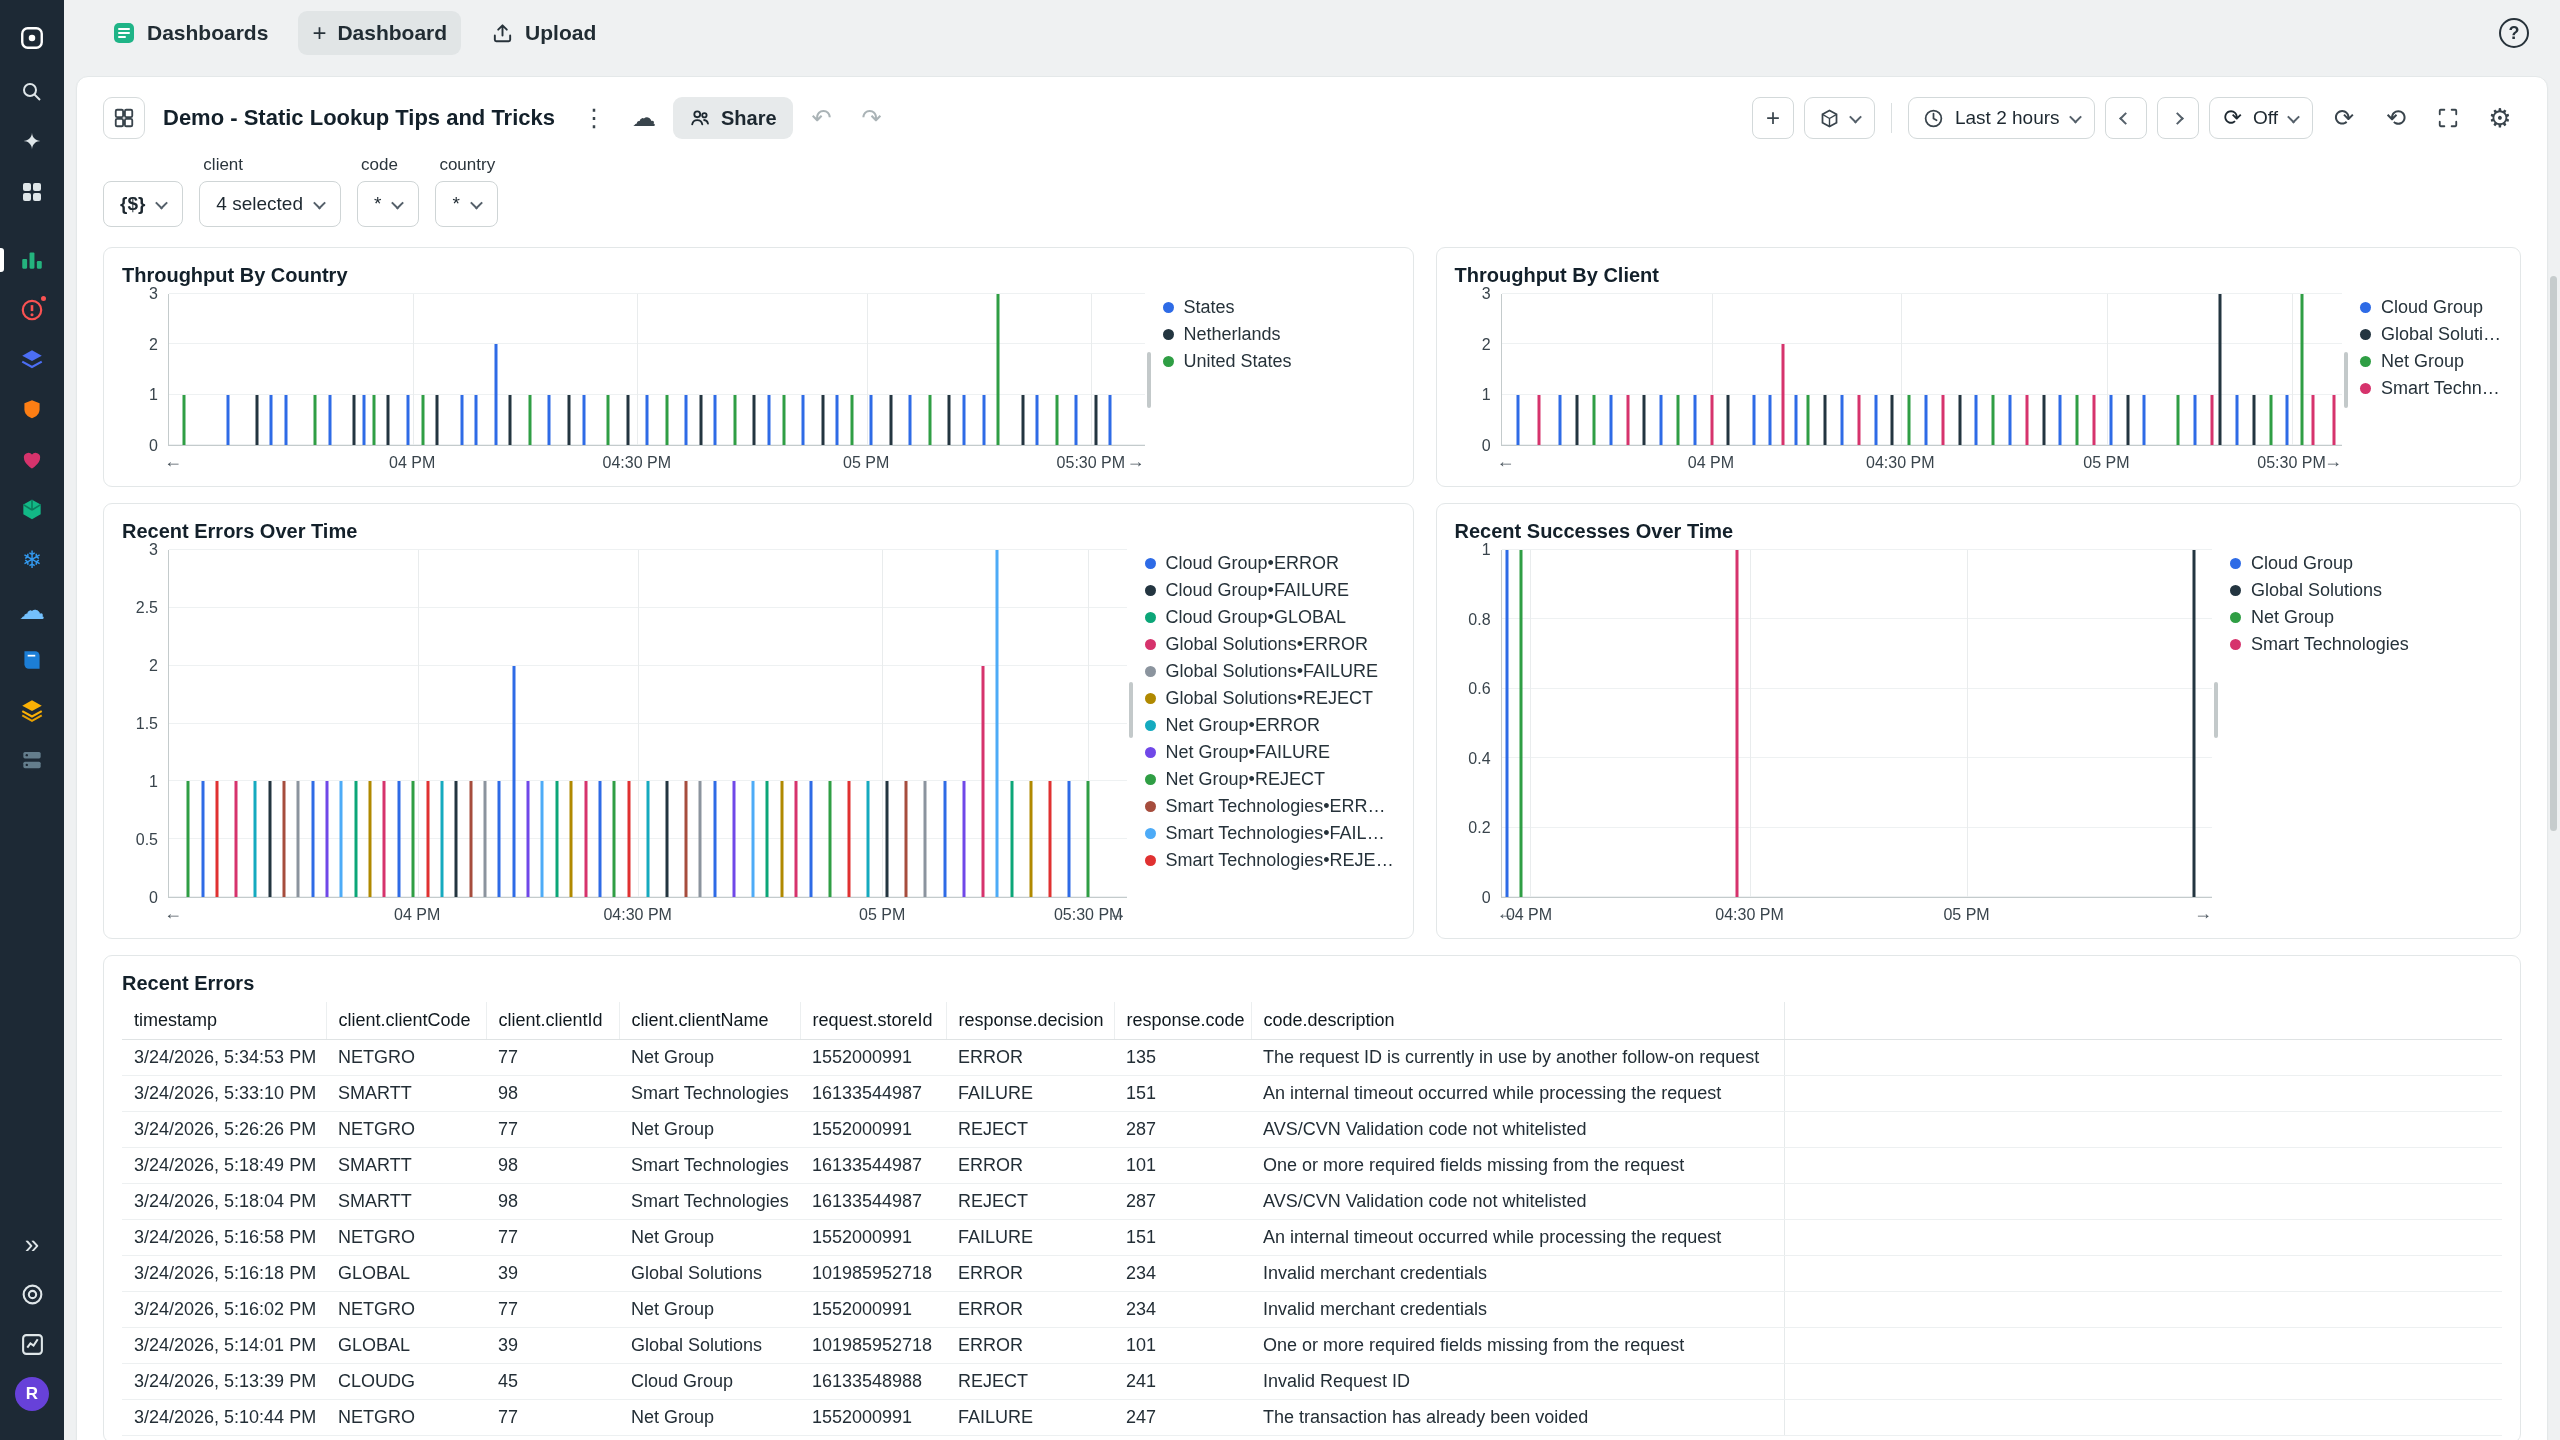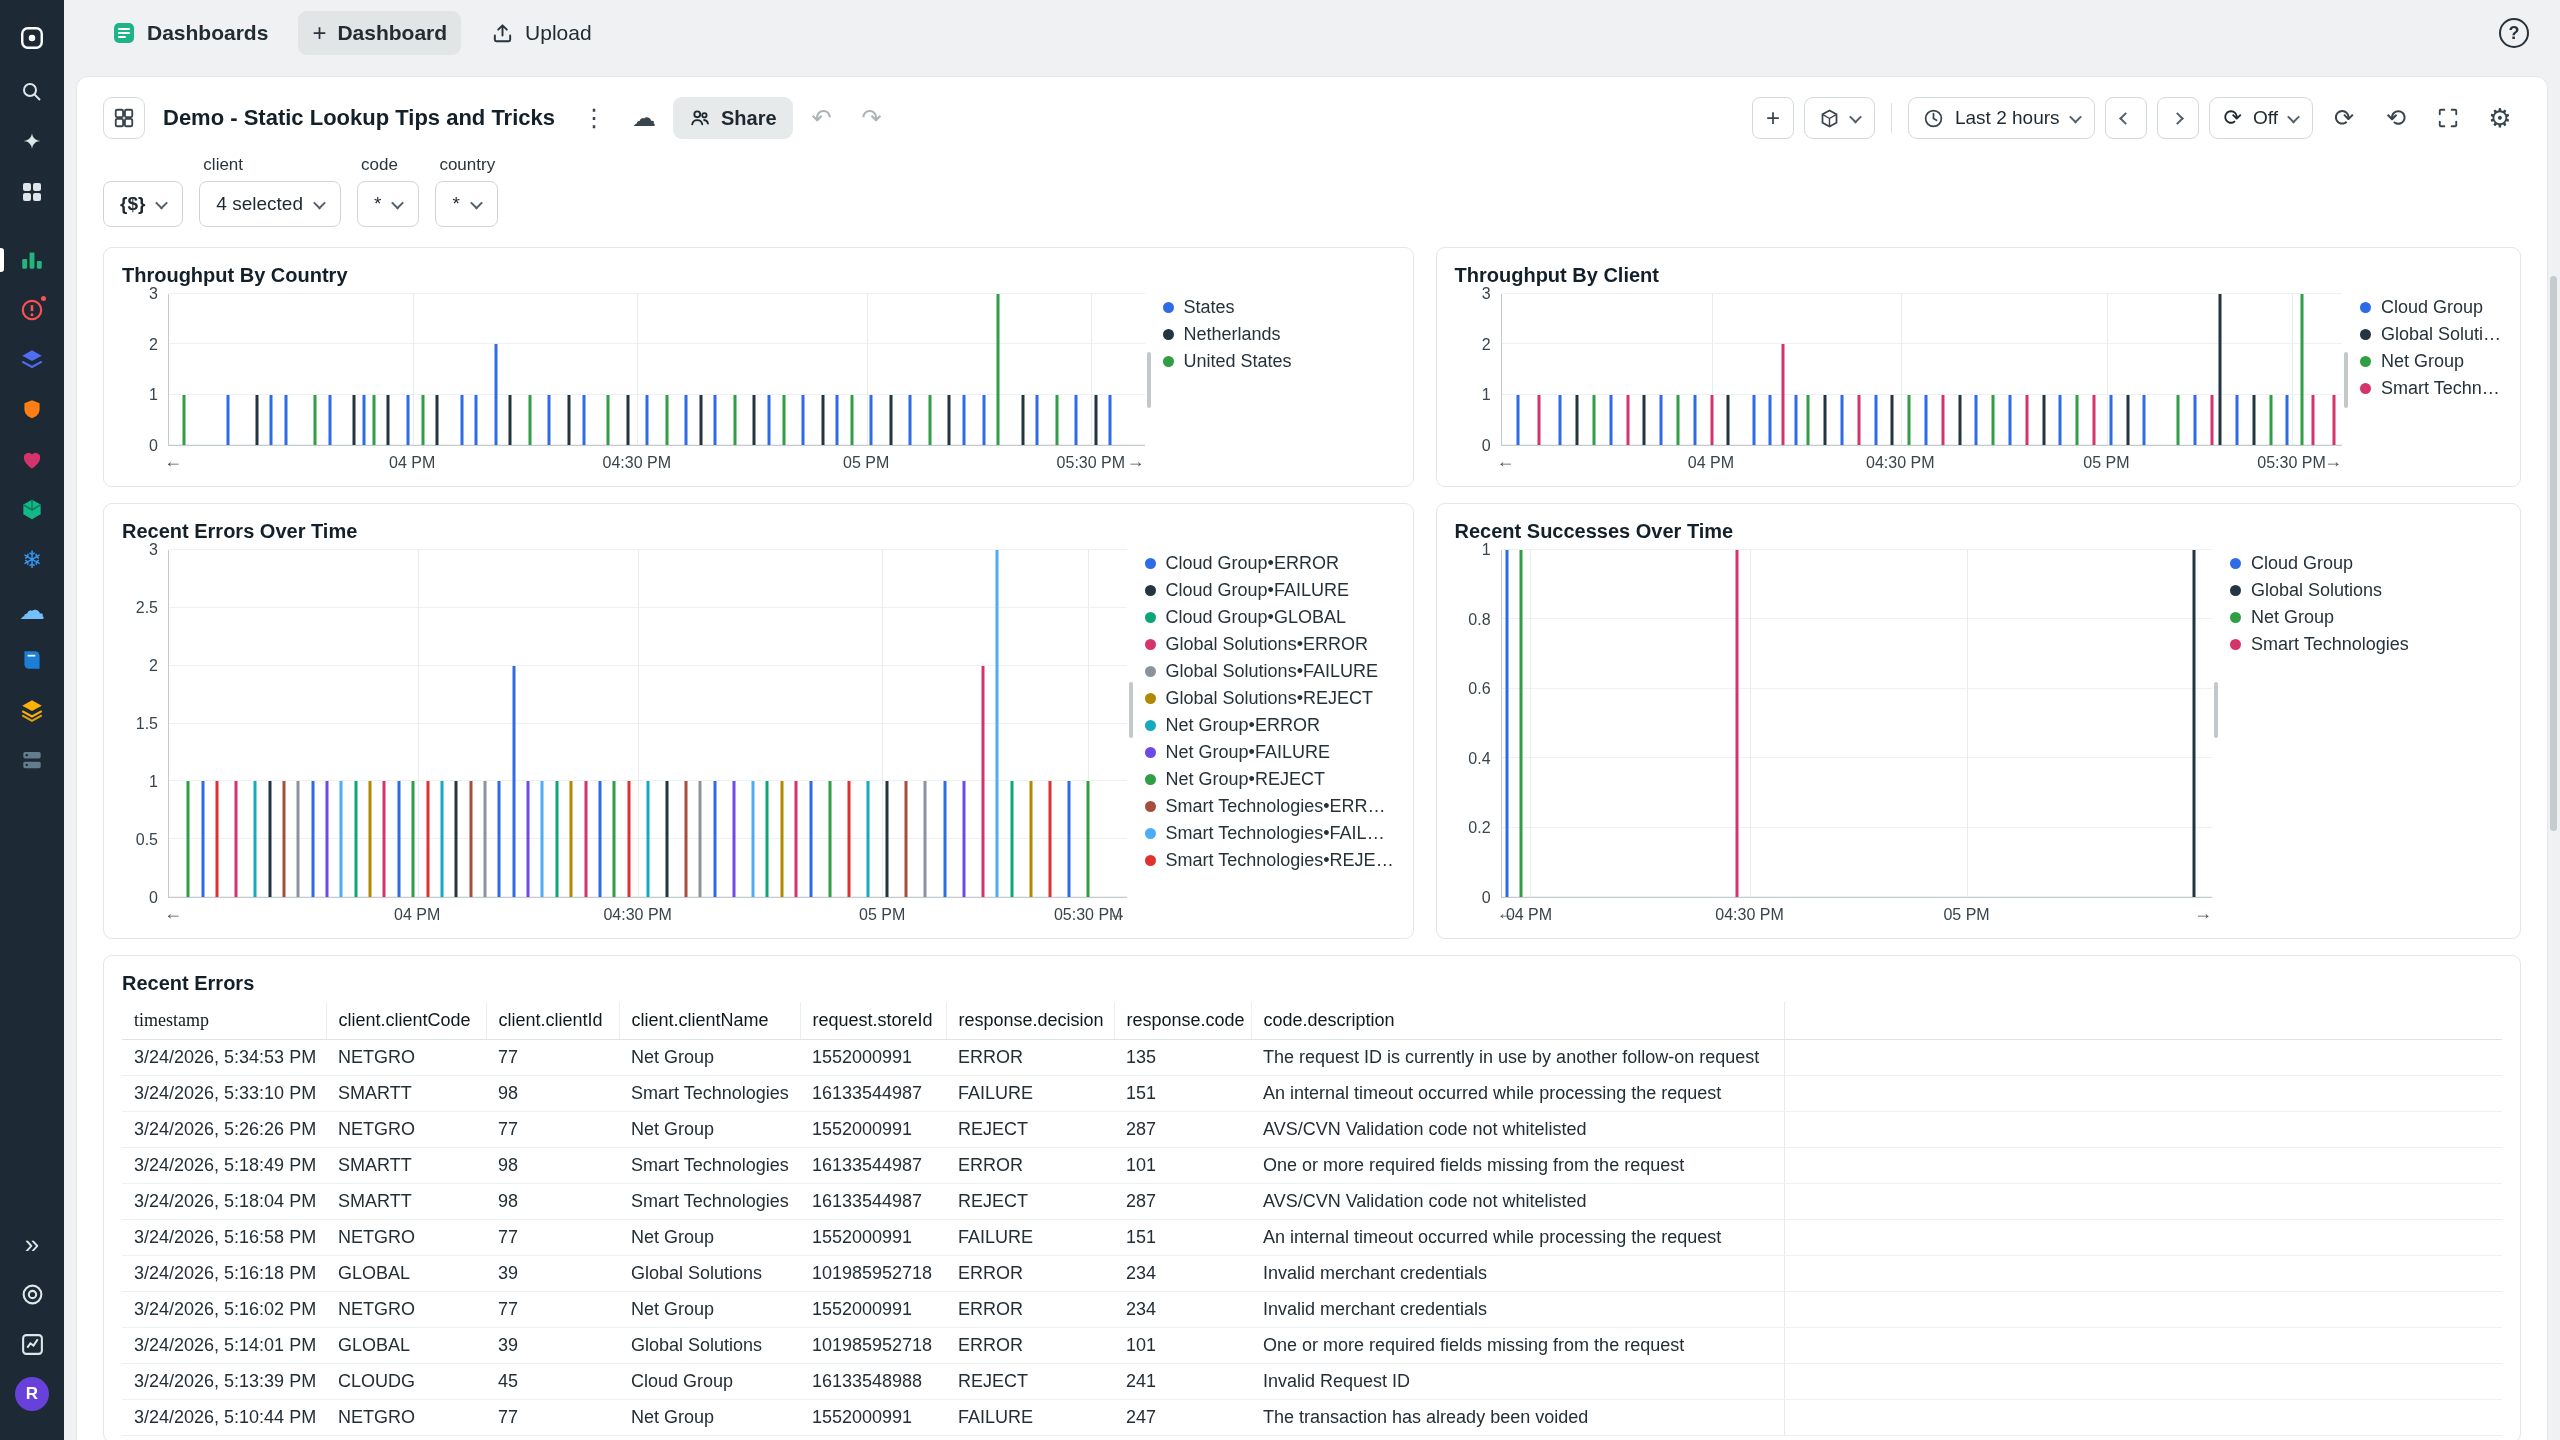--- a/index.html
+++ b/index.html
@@ -14,21 +14,21 @@
   .rail .bottom { margin-top:auto; display:flex; flex-direction:column; align-items:center; }
   .ritem.active::before { content:""; position:absolute; left:-10px; top:10px; width:4px; height:24px; background:#ffffff; border-radius:0 3px 3px 0; }
   .badge { position:absolute; top:6px; right:6px; width:9px; height:9px; border-radius:50%; background:#fa5252; border:2px solid #1d2935; }
   .avatar { width:34px; height:34px; border-radius:50%; background:#6741d9; color:#fff; font-size:17px; font-weight:bold; display:flex; align-items:center; justify-content:center; }
 
   
   .topbar { position:fixed; left:64px; right:0; top:0; height:66px; display:flex; align-items:center; padding:0 26px 0 34px; background:#eff1f2; z-index:10; }
   .tab { display:flex; align-items:center; gap:11px; padding:10px 14px; border-radius:9px; font-size:21px; font-weight:600; color:#212c33; cursor:pointer; }
   .tab.plain { font-weight:600; }
   .tab.active { background:#e1e5e6; margin-left:16px; }
-  .tab.upload { margin-left:16px; font-weight:400; }
+  .tab.upload { margin-left:16px; font-weight:700; }
   .tab .plusg { font-size:24px; font-weight:400; color:#27323a; line-height:1; }
   .help-btn { margin-left:auto; width:40px; height:40px; display:flex; align-items:center; justify-content:center; cursor:pointer; }
   .help-circle { width:30px; height:30px; border:2px solid #27323a; border-radius:50%; display:flex; align-items:center; justify-content:center; font-size:18px; font-weight:bold; color:#27323a; }
 
   
   .main { position:absolute; left:64px; top:66px; right:0; bottom:0; padding:10px 12px 4px; }
   .card { background:#fff; border:1px solid #e4e8e9; border-radius:12px; box-shadow:0 1px 2px rgba(20,30,40,.04); min-height:1600px; padding:0 26px; }
 
   
   .dash-header { display:flex; align-items:center; gap:8px; height:76px; padding-top:6px; }
@@ -74,21 +74,21 @@
   .panarrow.l { left:-4px; } .panarrow.r { right:0; }
   .legend { position:relative; margin-bottom:34px; padding-left:18px; overflow:hidden; flex-shrink:0; }
   .lgi { display:flex; align-items:center; gap:10px; height:27px; cursor:pointer; min-width:0; }
   .lgdot { width:11px; height:11px; border-radius:50%; flex-shrink:0; }
   .lglabel { font-size:18px; color:#26323a; white-space:nowrap; overflow:hidden; text-overflow:ellipsis; }
   .lgbar { position:absolute; left:2px; top:38%; width:4px; height:56px; background:#c3c9ca; border-radius:2px; cursor:pointer; }
 
   
   table { width:100%; border-collapse:collapse; table-layout:fixed; }
   th { text-align:left; font-weight:normal; font-size:18px; color:#10191f; padding:8px 12px; border-bottom:1px solid #dfe3e4; border-left:1px solid #eceff0; white-space:nowrap; overflow:hidden; }
-  th:first-child { border-left:none;font-family:Liberation Serif, serif; }
+  th:first-child { border-left:none; }
   td { font-size:18px; color:#232e36; padding:7px 12px; border-bottom:1px solid #edf0f1; white-space:nowrap; overflow:hidden; }
   th:nth-child(1),td:nth-child(1){ width:204px; }
   th:nth-child(2),td:nth-child(2){ width:160px; }
   th:nth-child(3),td:nth-child(3){ width:133px; }
   th:nth-child(4),td:nth-child(4){ width:181px; }
   th:nth-child(5),td:nth-child(5){ width:146px; }
   th:nth-child(6),td:nth-child(6){ width:168px; }
   th:nth-child(7),td:nth-child(7){ width:137px; }
   th:nth-child(8),td:nth-child(8){ width:533px; }
   th:nth-child(8),td:nth-child(8){ border-right:1px solid #e6eaeb; }

